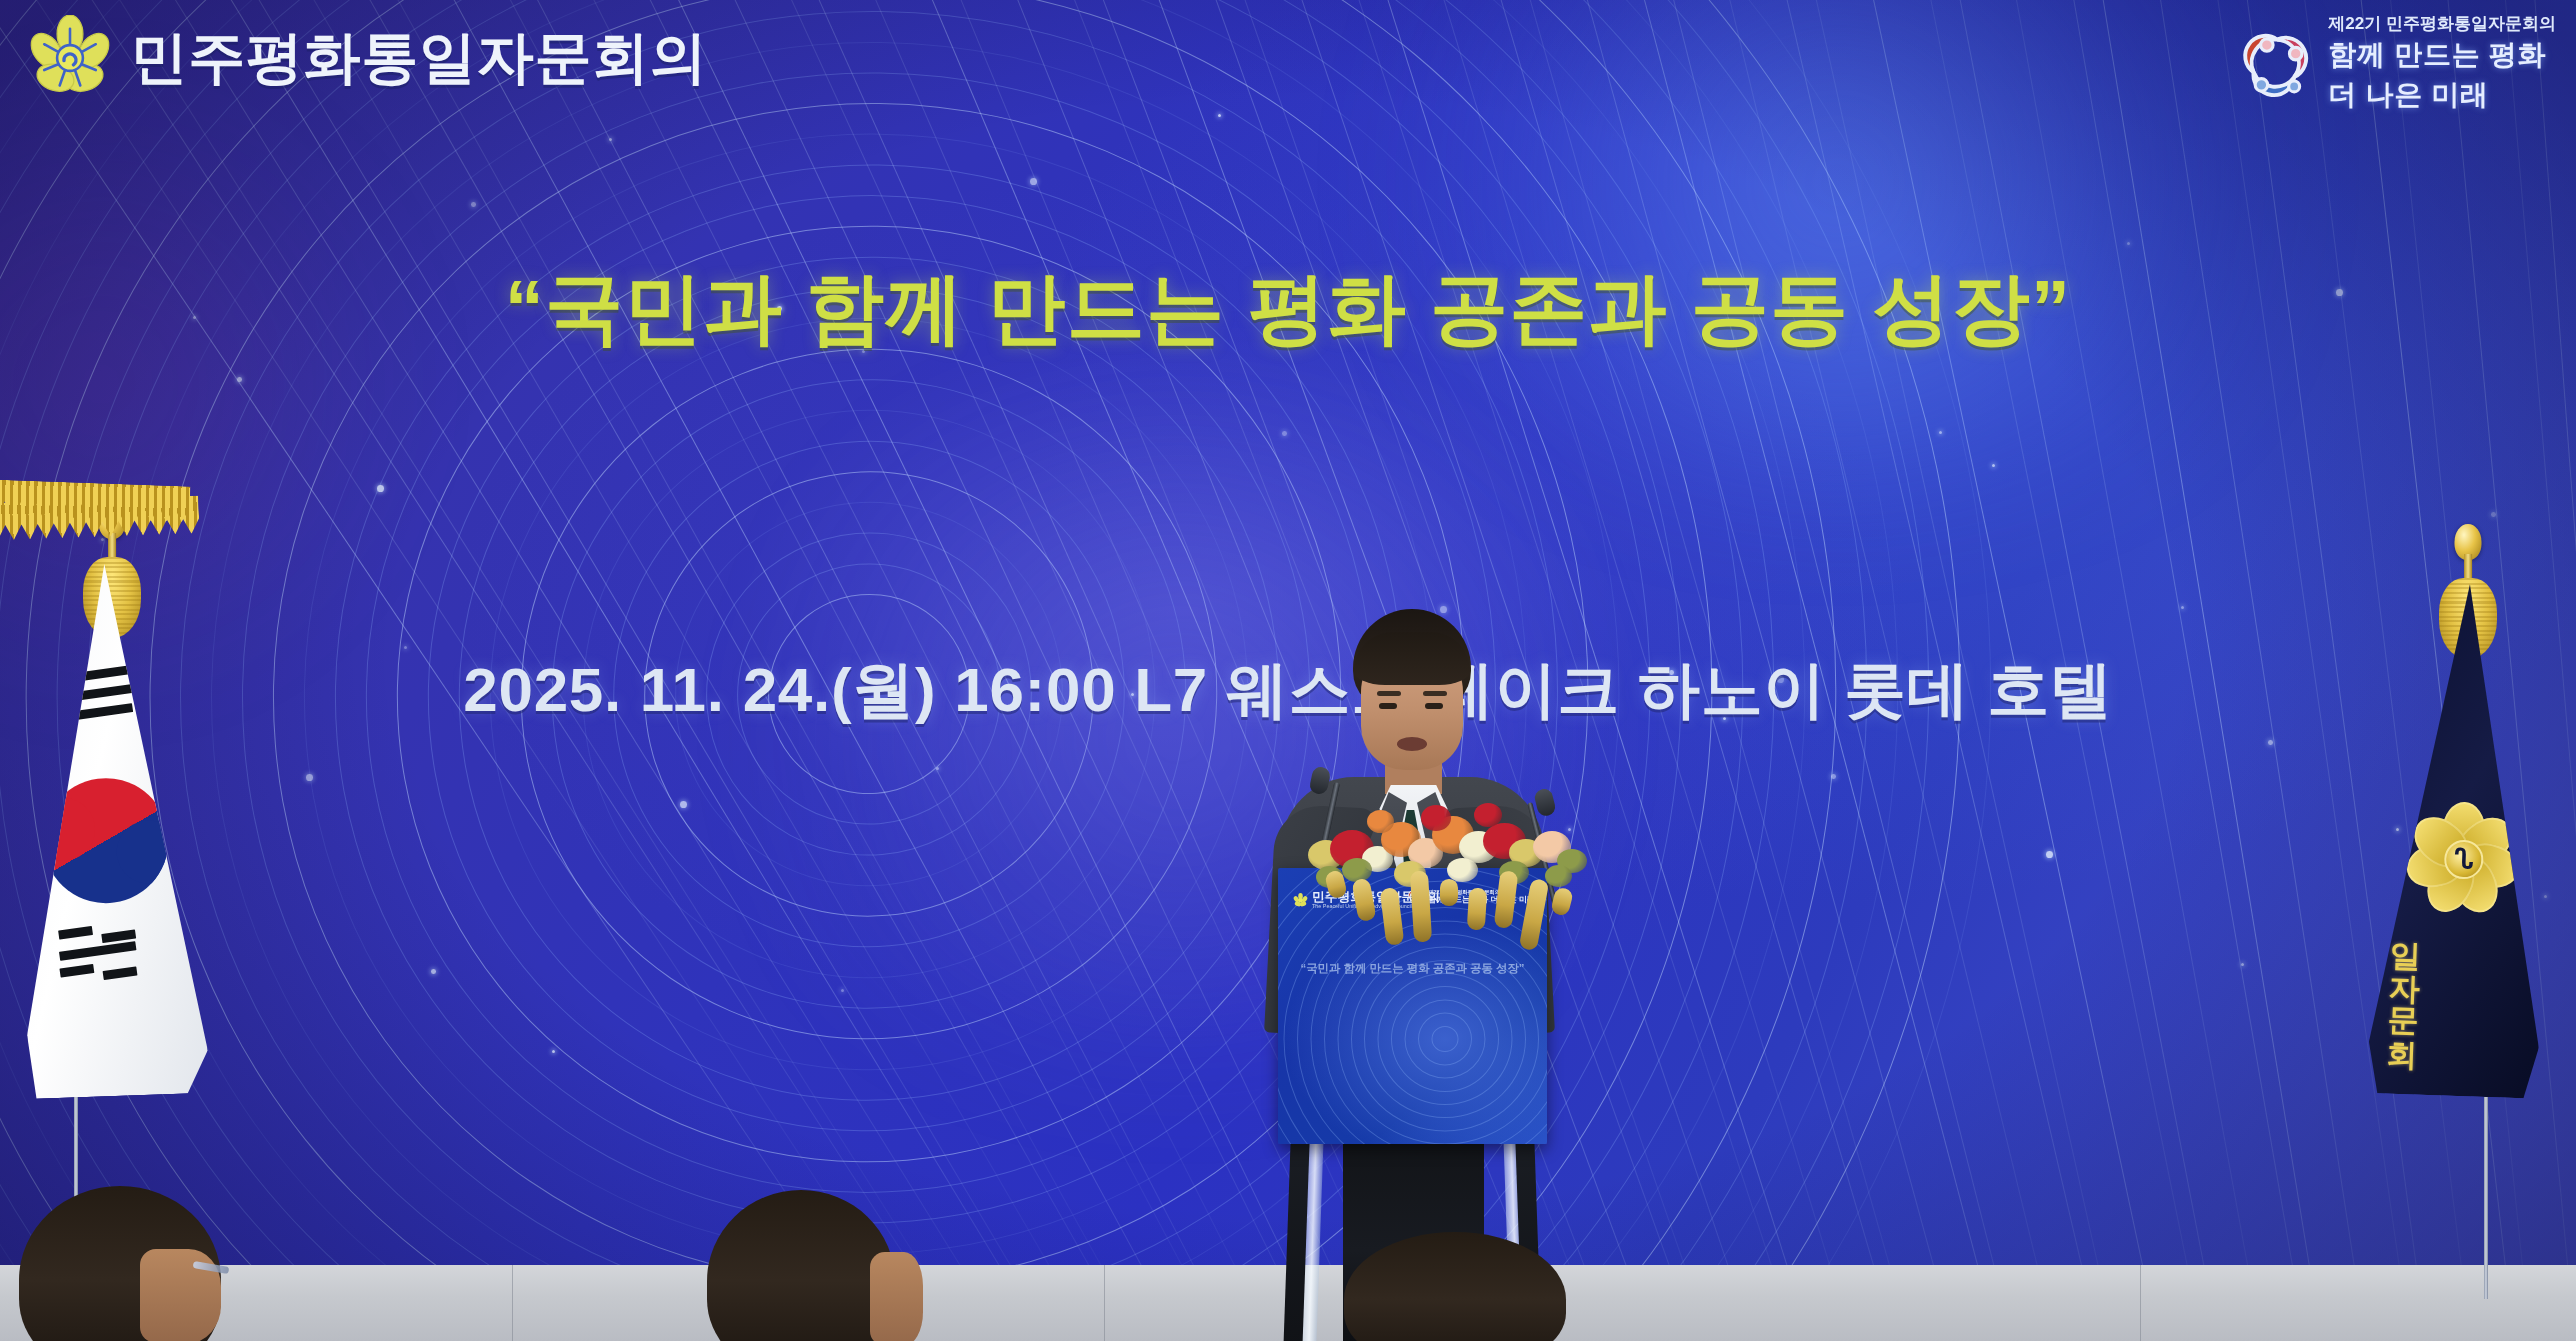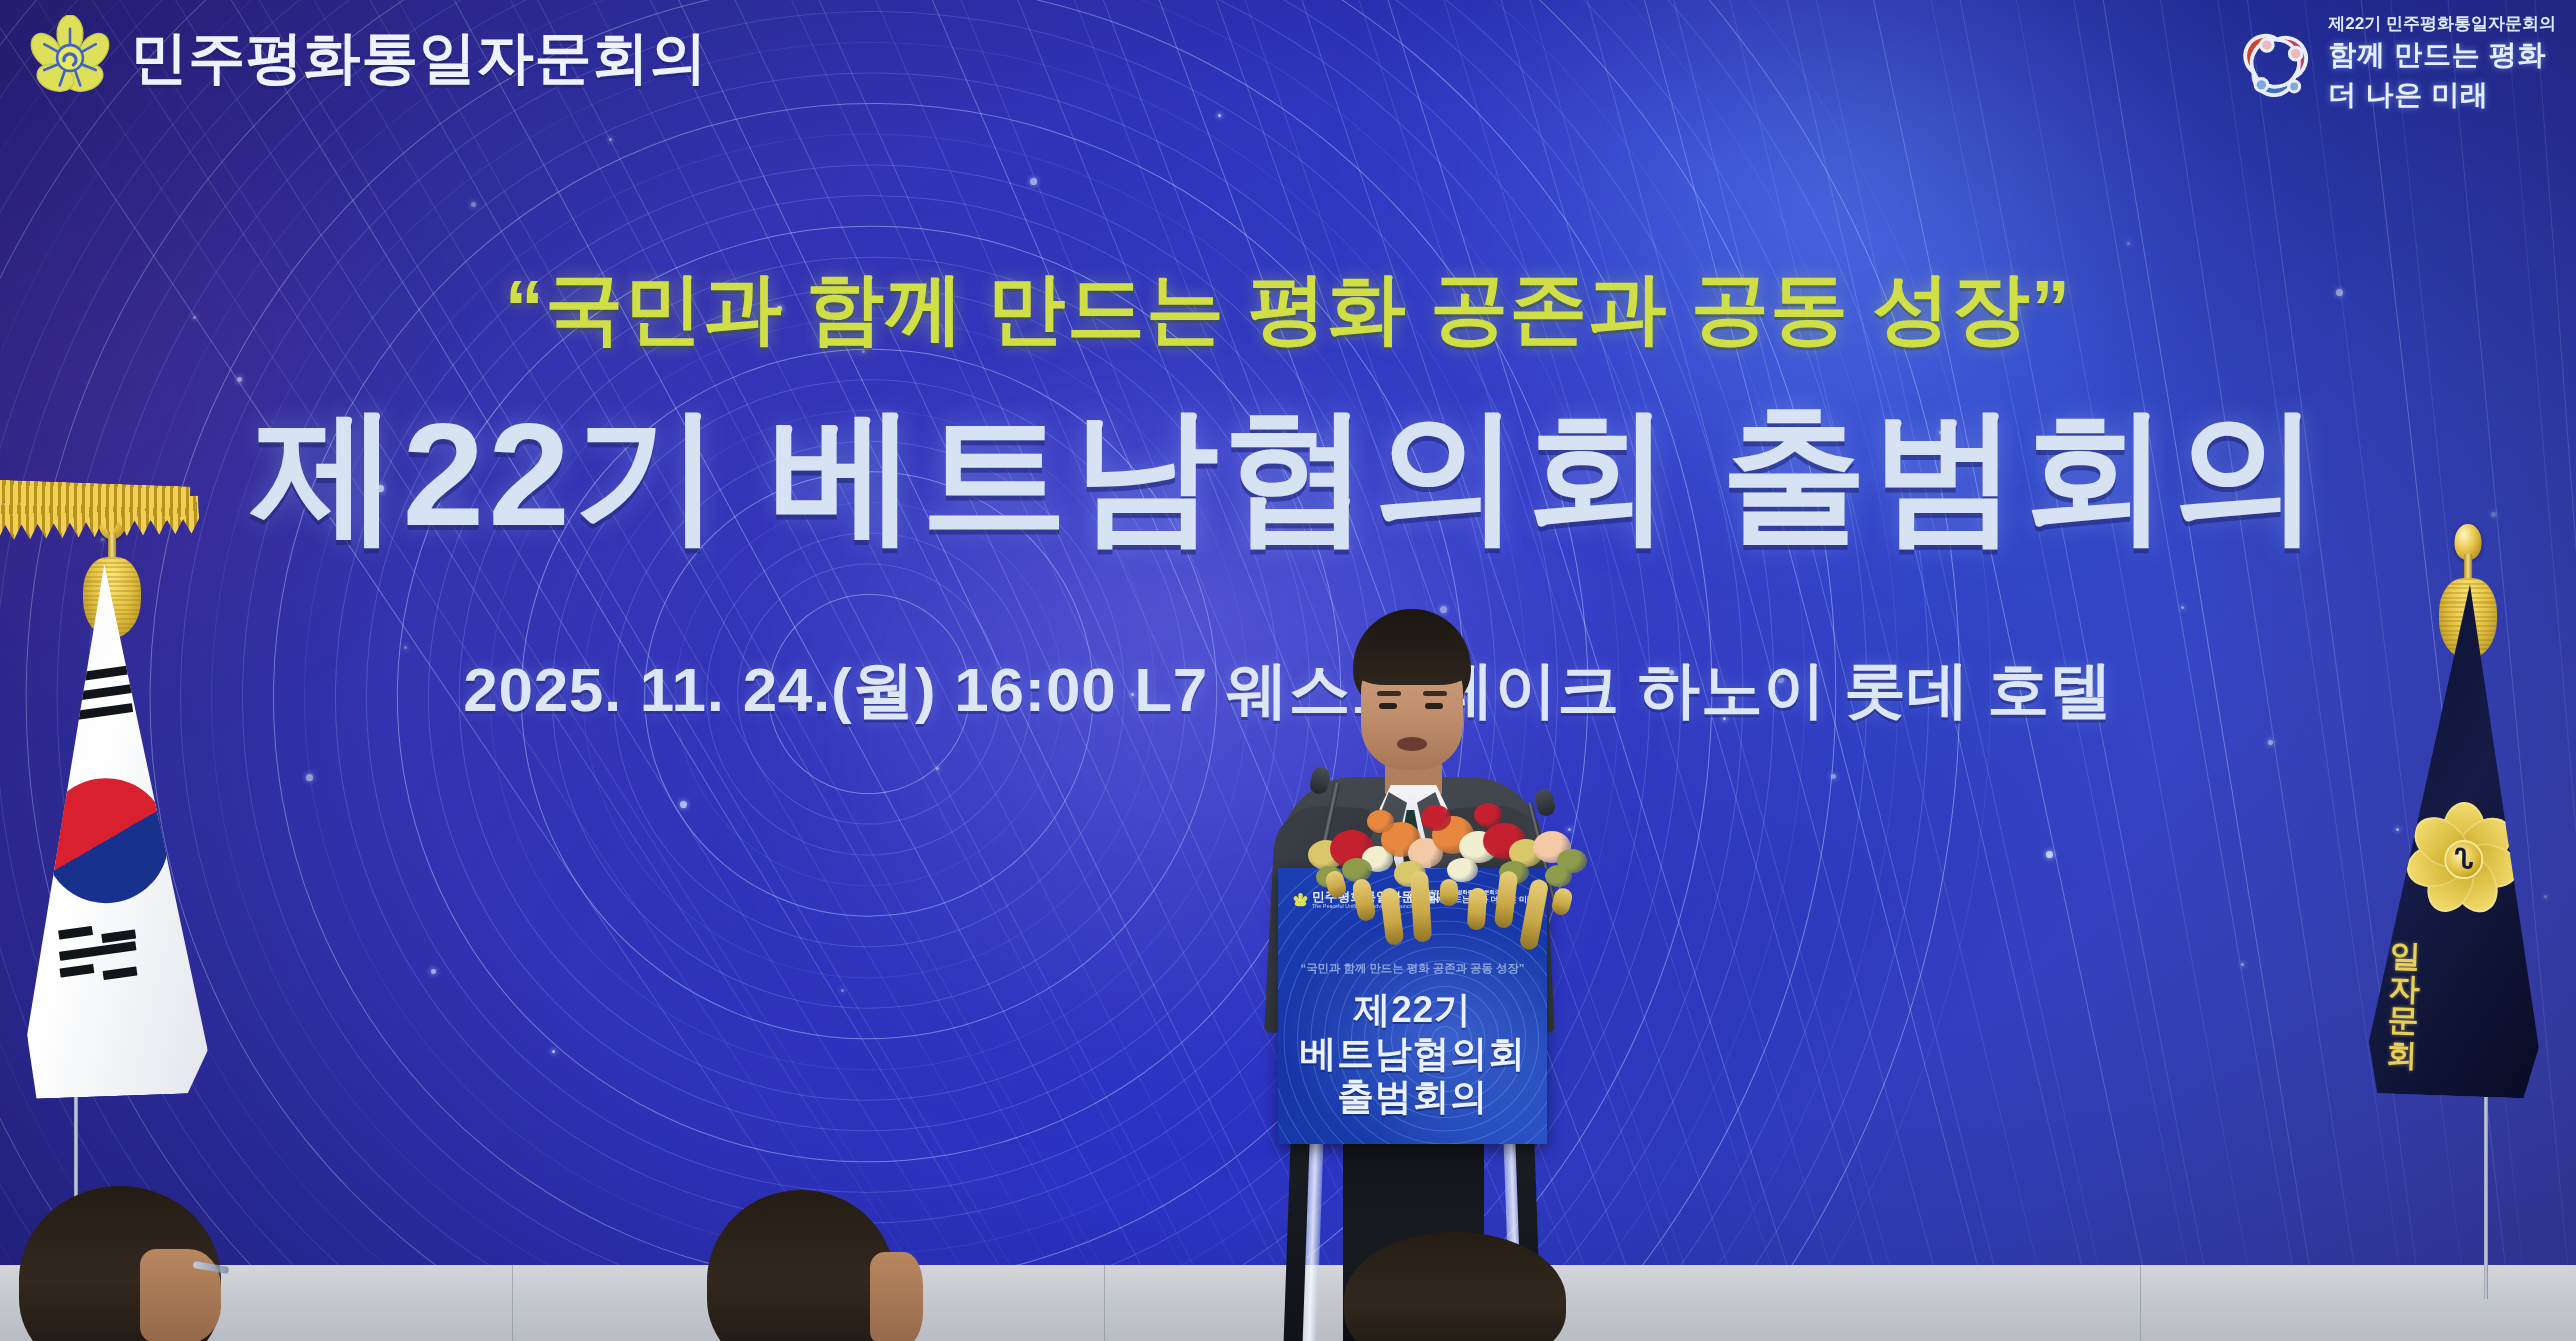--- a/index.html
+++ b/index.html
@@ -432,21 +432,20 @@
       </svg>
     </div>
     <div class="rtext">
       <div class="r1">제22기 민주평화통일자문회의</div>
       <div class="r2">함께 만드는 평화</div>
       <div class="r3">더 나은 미래</div>
     </div>
   </div>
 
   <div class="quote-line">“국민과 함께 만드는 평화 공존과 공동 성장”</div>
-  <div class="headline">제22기 베트남협의회 출범회의</div>
   <div class="dateline">2025. 11. 24.(월) 16:00 L7 웨스트 레이크 하노이 롯데 호텔</div>
 
   <div style="position:absolute;left:65px;top:503px;width:94px;height:108px;">
     <div class="finial"></div>
     <div class="tassel"></div>
   </div>
   <div class="kr-stand"></div>
   <div class="kr-flag">
     <div class="tg-bar" style="left:38px; top:106px; width:79px; transform:rotate(-6deg);"></div>
     <div class="tg-bar" style="left:38px; top:125px; width:79px; transform:rotate(-6deg);"></div>
@@ -559,25 +558,20 @@
               <path d="M20 62 a30 30 0 0 1 30 -42 a18 18 0 0 0 -30 42 z" fill="#c9452f"></path>
             </g>
           </svg>
         </div>
         <div class="rt">
           <div class="q1">제22기 민주평화통일자문회의</div>
           <div class="q2">함께 만드는 평화 더 나은 미래</div>
         </div>
       </div>
       <div class="pp-quote">“국민과 함께 만드는 평화 공존과 공동 성장”</div>
-      <div class="pp-title">
-        <div>제22기</div>
-        <div>베트남협의회</div>
-        <div>출범회의</div>
-      </div>
     </div>
   </div>
 
   <div class="flowers" id="flowers">
       <div class="fl" style="left: 8px; top: 44px; width: 36px; height: 30px; background: radial-gradient(circle at 38% 34%, rgb(217, 200, 106) 0%, rgb(217, 200, 106) 45%, rgba(0, 0, 0, 0.35) 120%);"></div>
       <div class="fl" style="left: 30px; top: 34px; width: 44px; height: 38px; background: radial-gradient(circle at 38% 34%, rgb(196, 32, 47) 0%, rgb(196, 32, 47) 45%, rgba(0, 0, 0, 0.35) 120%);"></div>
       <div class="fl" style="left: 62px; top: 50px; width: 31px; height: 25.6px; background: radial-gradient(circle at 38% 34%, rgb(242, 239, 208) 0%, rgb(242, 239, 208) 45%, rgba(0, 0, 0, 0.35) 120%);"></div>
       <div class="fl" style="left: 81px; top: 25.6px; width: 40px; height: 35px; background: radial-gradient(circle at 38% 34%, rgb(232, 136, 63) 0%, rgb(232, 136, 63) 45%, rgba(0, 0, 0, 0.35) 120%);"></div>
       <div class="fl" style="left: 108px; top: 42px; width: 35px; height: 30px; background: radial-gradient(circle at 38% 34%, rgb(243, 201, 166) 0%, rgb(243, 201, 166) 45%, rgba(0, 0, 0, 0.35) 120%);"></div>
       <div class="fl" style="left: 132px; top: 20px; width: 42px; height: 38px; background: radial-gradient(circle at 38% 34%, rgb(232, 136, 63) 0%, rgb(232, 136, 63) 45%, rgba(0, 0, 0, 0.35) 120%);"></div>

